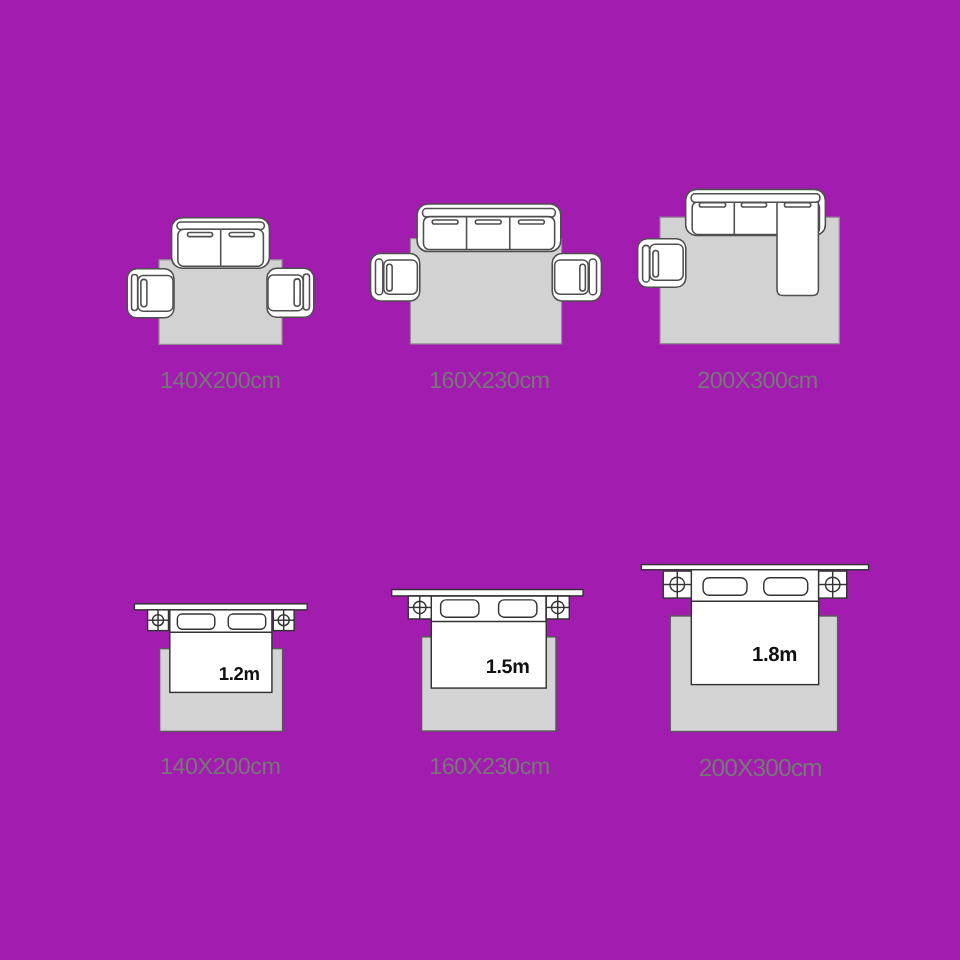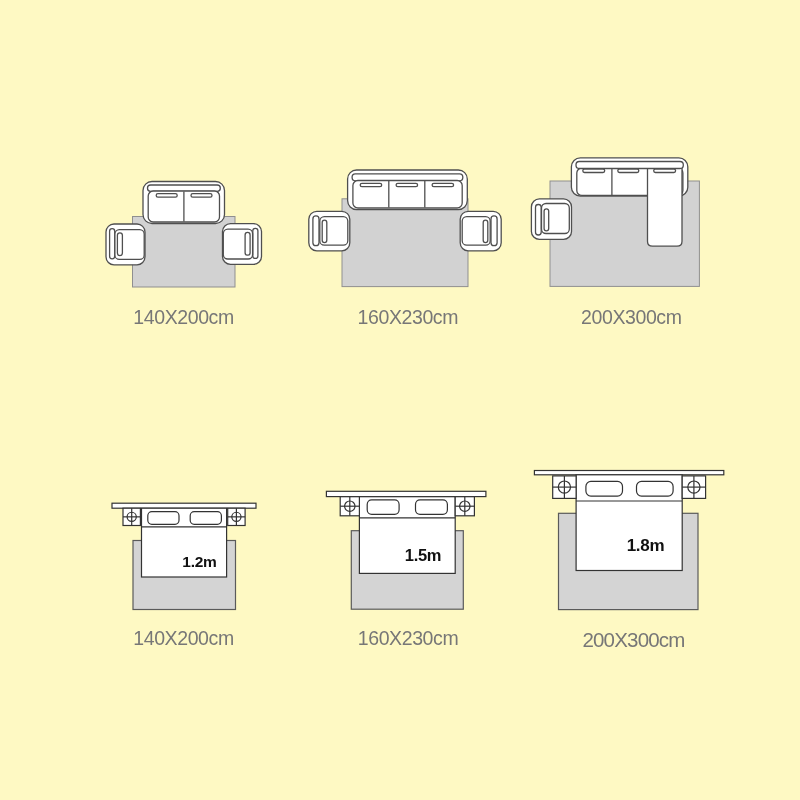--- a/index.html
+++ b/index.html
@@ -1,16 +1,16 @@
 <!DOCTYPE html>
 <html><head>
 <meta charset="utf-8">
 <style>
   html,body{margin:0;padding:0;background:#ffffff;}
-  .wrap{width:800px;height:800px;position:relative;background:#fef9c3;}
+  .wrap{width:800px;height:800px;position:relative;background:#a21caf;}
   text{font-family:"Liberation Sans",sans-serif;}
 </style>
 </head>
 <body>
 <div class="wrap">
 <svg width="800" height="800" viewBox="0 0 800 800" xmlns="http://www.w3.org/2000/svg">
 
 <rect x="132.5" y="216.5" width="102.5" height="70.5" fill="#d2d2d2" stroke="#8f8f8f" stroke-width="1"></rect>
 
 <g fill="#ffffff" stroke="#4f4f4f" stroke-width="1.3">

